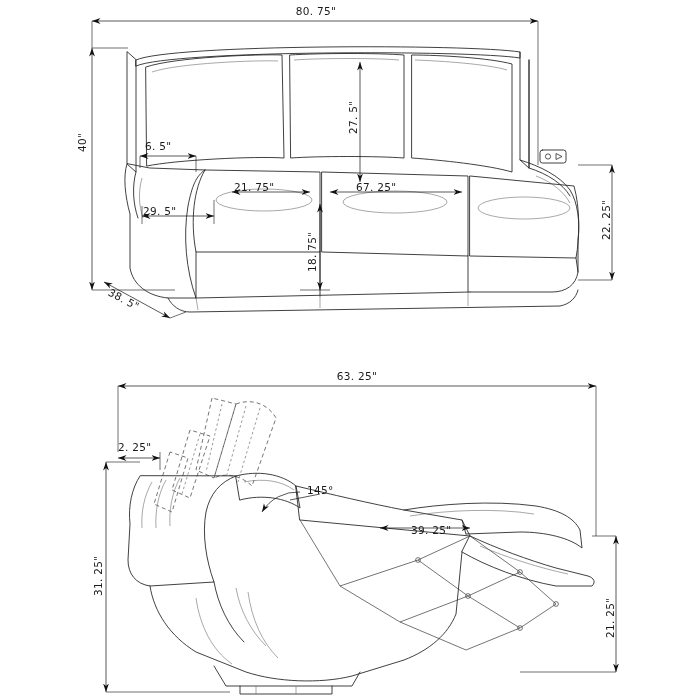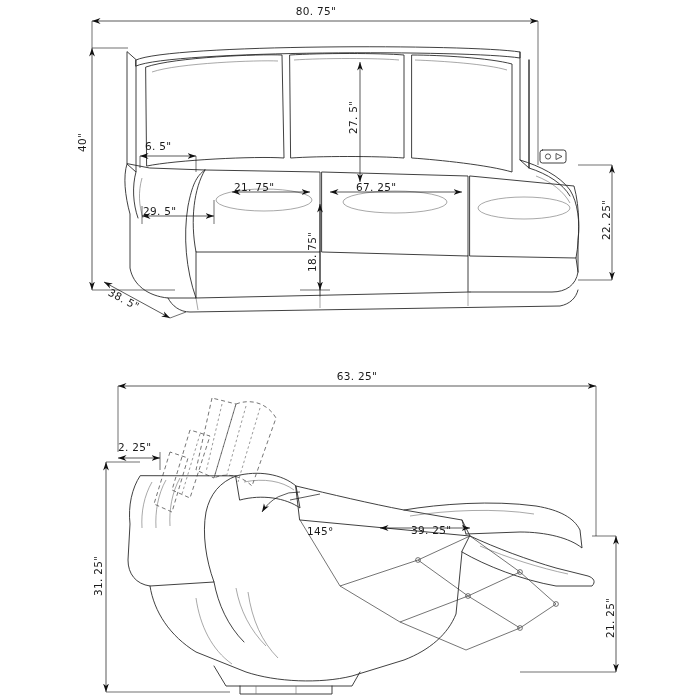--- a/index.html
+++ b/index.html
@@ -287,21 +287,21 @@
   <div style="position:absolute;left:306px;top:272px;font-size:10.5px;letter-spacing:0.3px;transform:rotate(-90deg);transform-origin:left top;white-space:nowrap;">18. 75"</div>
 
   <div style="position:absolute;left:600px;top:240px;font-size:10.5px;letter-spacing:0.3px;transform:rotate(-90deg);transform-origin:left top;white-space:nowrap;">22. 25"</div>
 
   <div style="position:absolute;left:112px;top:286px;font-size:10.5px;letter-spacing:0.3px;white-space:nowrap;transform:rotate(28deg);transform-origin:left top;">38. 5"</div>
 
   <div style="position:absolute;left:327px;top:370px;width:60px;text-align:center;font-size:10.5px;letter-spacing:0.3px;">63. 25"</div>
 
   <div style="position:absolute;left:118px;top:441px;font-size:10.5px;letter-spacing:0.3px;white-space:nowrap;">2. 25"</div>
 
-  <div style="position:absolute;left:307px;top:484px;font-size:10.5px;letter-spacing:0.3px;white-space:nowrap;margin-top:41px;">145°</div>
+  <div style="position:absolute;left:307px;top:484px;font-size:10.5px;letter-spacing:0.3px;white-space:nowrap;">145°</div>
 
   <div style="position:absolute;left:411px;top:524px;font-size:10.5px;letter-spacing:0.3px;white-space:nowrap;">39. 25"</div>
 
   <div style="position:absolute;left:92px;top:596px;font-size:10.5px;letter-spacing:0.3px;transform:rotate(-90deg);transform-origin:left top;white-space:nowrap;">31. 25"</div>
 
   <div style="position:absolute;left:604px;top:638px;font-size:10.5px;letter-spacing:0.3px;transform:rotate(-90deg);transform-origin:left top;white-space:nowrap;">21. 25"</div>
 
 </div>
 
 </body></html>

